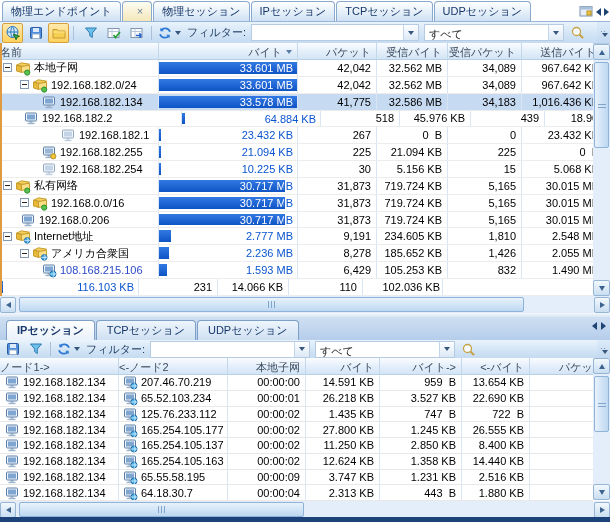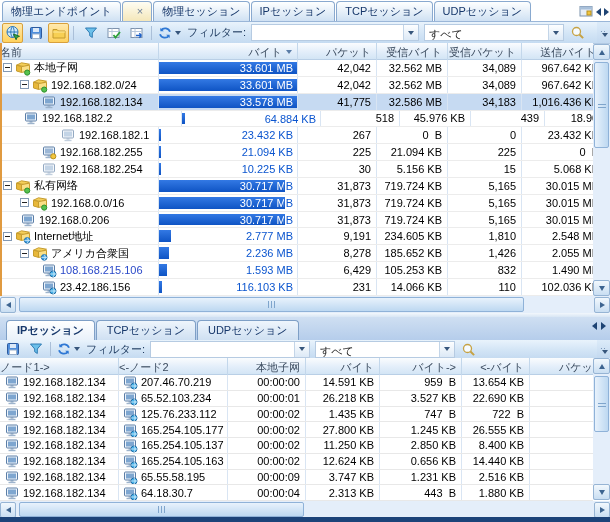--- a/index.html
+++ b/index.html
@@ -411,28 +411,20 @@
               <circle cx="12" cy="12" r="3" fill="#45b0e8" stroke="#1f6ea8"></circle>
               <path d="M9 12h6M12 9c1.5 1.7 1.5 4.3 0 6" stroke="#dff2fc" fill="none" stroke-width=".8"></path>
             </svg></span><span class="nm" style="color:#2a49c8">108.168.215.106</span></div>
         <div class="cell" style="width:139px"><div class="bar" style="width:8px"></div><span class="bval">1.593 MB</span><div class="clipw" style="clip-path:inset(0 131px 0 0)"><span class="bval">1.593 MB</span></div></div>
         <div class="cell r" style="width:79px">6,429</div>
         <div class="cell r" style="width:71px">105.253 KB</div>
         <div class="cell r" style="width:74px">832</div>
         <div class="cell r" style="width:80px;padding-right:2px">1.490 MB</div>
       </div>
       <div class="trow">
-        <div class="cell name" style="width:159px;padding-left:41px"><span class="ticon"><svg width="16" height="16">
-              <rect x="2.5" y="3" width="11" height="8" rx="1" fill="#eef4fb" stroke="#5c7ea6"></rect>
-              <rect x="4" y="4.5" width="8" height="5" fill="#7ea6d0"></rect>
-              <rect x="6.5" y="11" width="3" height="1.6" fill="#8aa3c0"></rect>
-              <rect x="4.5" y="12.8" width="7" height="1.4" fill="#9db3cc"></rect>
-              <circle cx="12" cy="12" r="3" fill="#45b0e8" stroke="#1f6ea8"></circle>
-              <path d="M9 12h6M12 9c1.5 1.7 1.5 4.3 0 6" stroke="#dff2fc" fill="none" stroke-width=".8"></path>
-            </svg></span><span class="nm">23.42.186.156</span></div>
         <div class="cell" style="width:139px"><div class="bar" style="width:3px"></div><span class="bval">116.103 KB</span><div class="clipw" style="clip-path:inset(0 136px 0 0)"><span class="bval">116.103 KB</span></div></div>
         <div class="cell r" style="width:79px">231</div>
         <div class="cell r" style="width:71px">14.066 KB</div>
         <div class="cell r" style="width:74px">110</div>
         <div class="cell r" style="width:80px;padding-right:2px">102.036 KB</div>
       </div>
     </div>
   <div class="accent"></div>
 
   <div class="vscroll" id="vscroll-top">
@@ -659,21 +651,21 @@
         <div class="cell" style="width:109px;padding-left:3px"><span class="ticon"><svg width="16" height="16">
               <rect x="2.5" y="3" width="11" height="8" rx="1" fill="#eef4fb" stroke="#5c7ea6"></rect>
               <rect x="4" y="4.5" width="8" height="5" fill="#7ea6d0"></rect>
               <rect x="6.5" y="11" width="3" height="1.6" fill="#8aa3c0"></rect>
               <rect x="4.5" y="12.8" width="7" height="1.4" fill="#9db3cc"></rect>
               <circle cx="12" cy="12" r="3" fill="#45b0e8" stroke="#1f6ea8"></circle>
               <path d="M9 12h6M12 9c1.5 1.7 1.5 4.3 0 6" stroke="#dff2fc" fill="none" stroke-width=".8"></path>
             </svg></span><span class="nm">165.254.105.163</span></div>
         <div class="cell r" style="width:78px">00:00:02</div>
         <div class="cell r" style="width:74px">12.624 KB</div>
-        <div class="cell r" style="width:82px">0.656 KB</div>
+        <div class="cell r" style="width:82px">1.358 KB</div>
         <div class="cell r" style="width:68px">14.440 KB</div>
         <div class="cell r" style="width:80px"></div>
       </div>
       <div class="srow">
         <div class="cell" style="width:119px;padding-left:4px"><span class="ticon"><svg width="16" height="16">
               <rect x="2.5" y="3" width="11" height="8" rx="1" fill="#eef4fb" stroke="#5c7ea6"></rect>
               <rect x="4" y="4.5" width="8" height="5" fill="#7ea6d0"></rect>
               <rect x="6.5" y="11" width="3" height="1.6" fill="#8aa3c0"></rect>
               <rect x="4.5" y="12.8" width="7" height="1.4" fill="#9db3cc"></rect>
             </svg></span><span class="nm">192.168.182.134</span></div>

